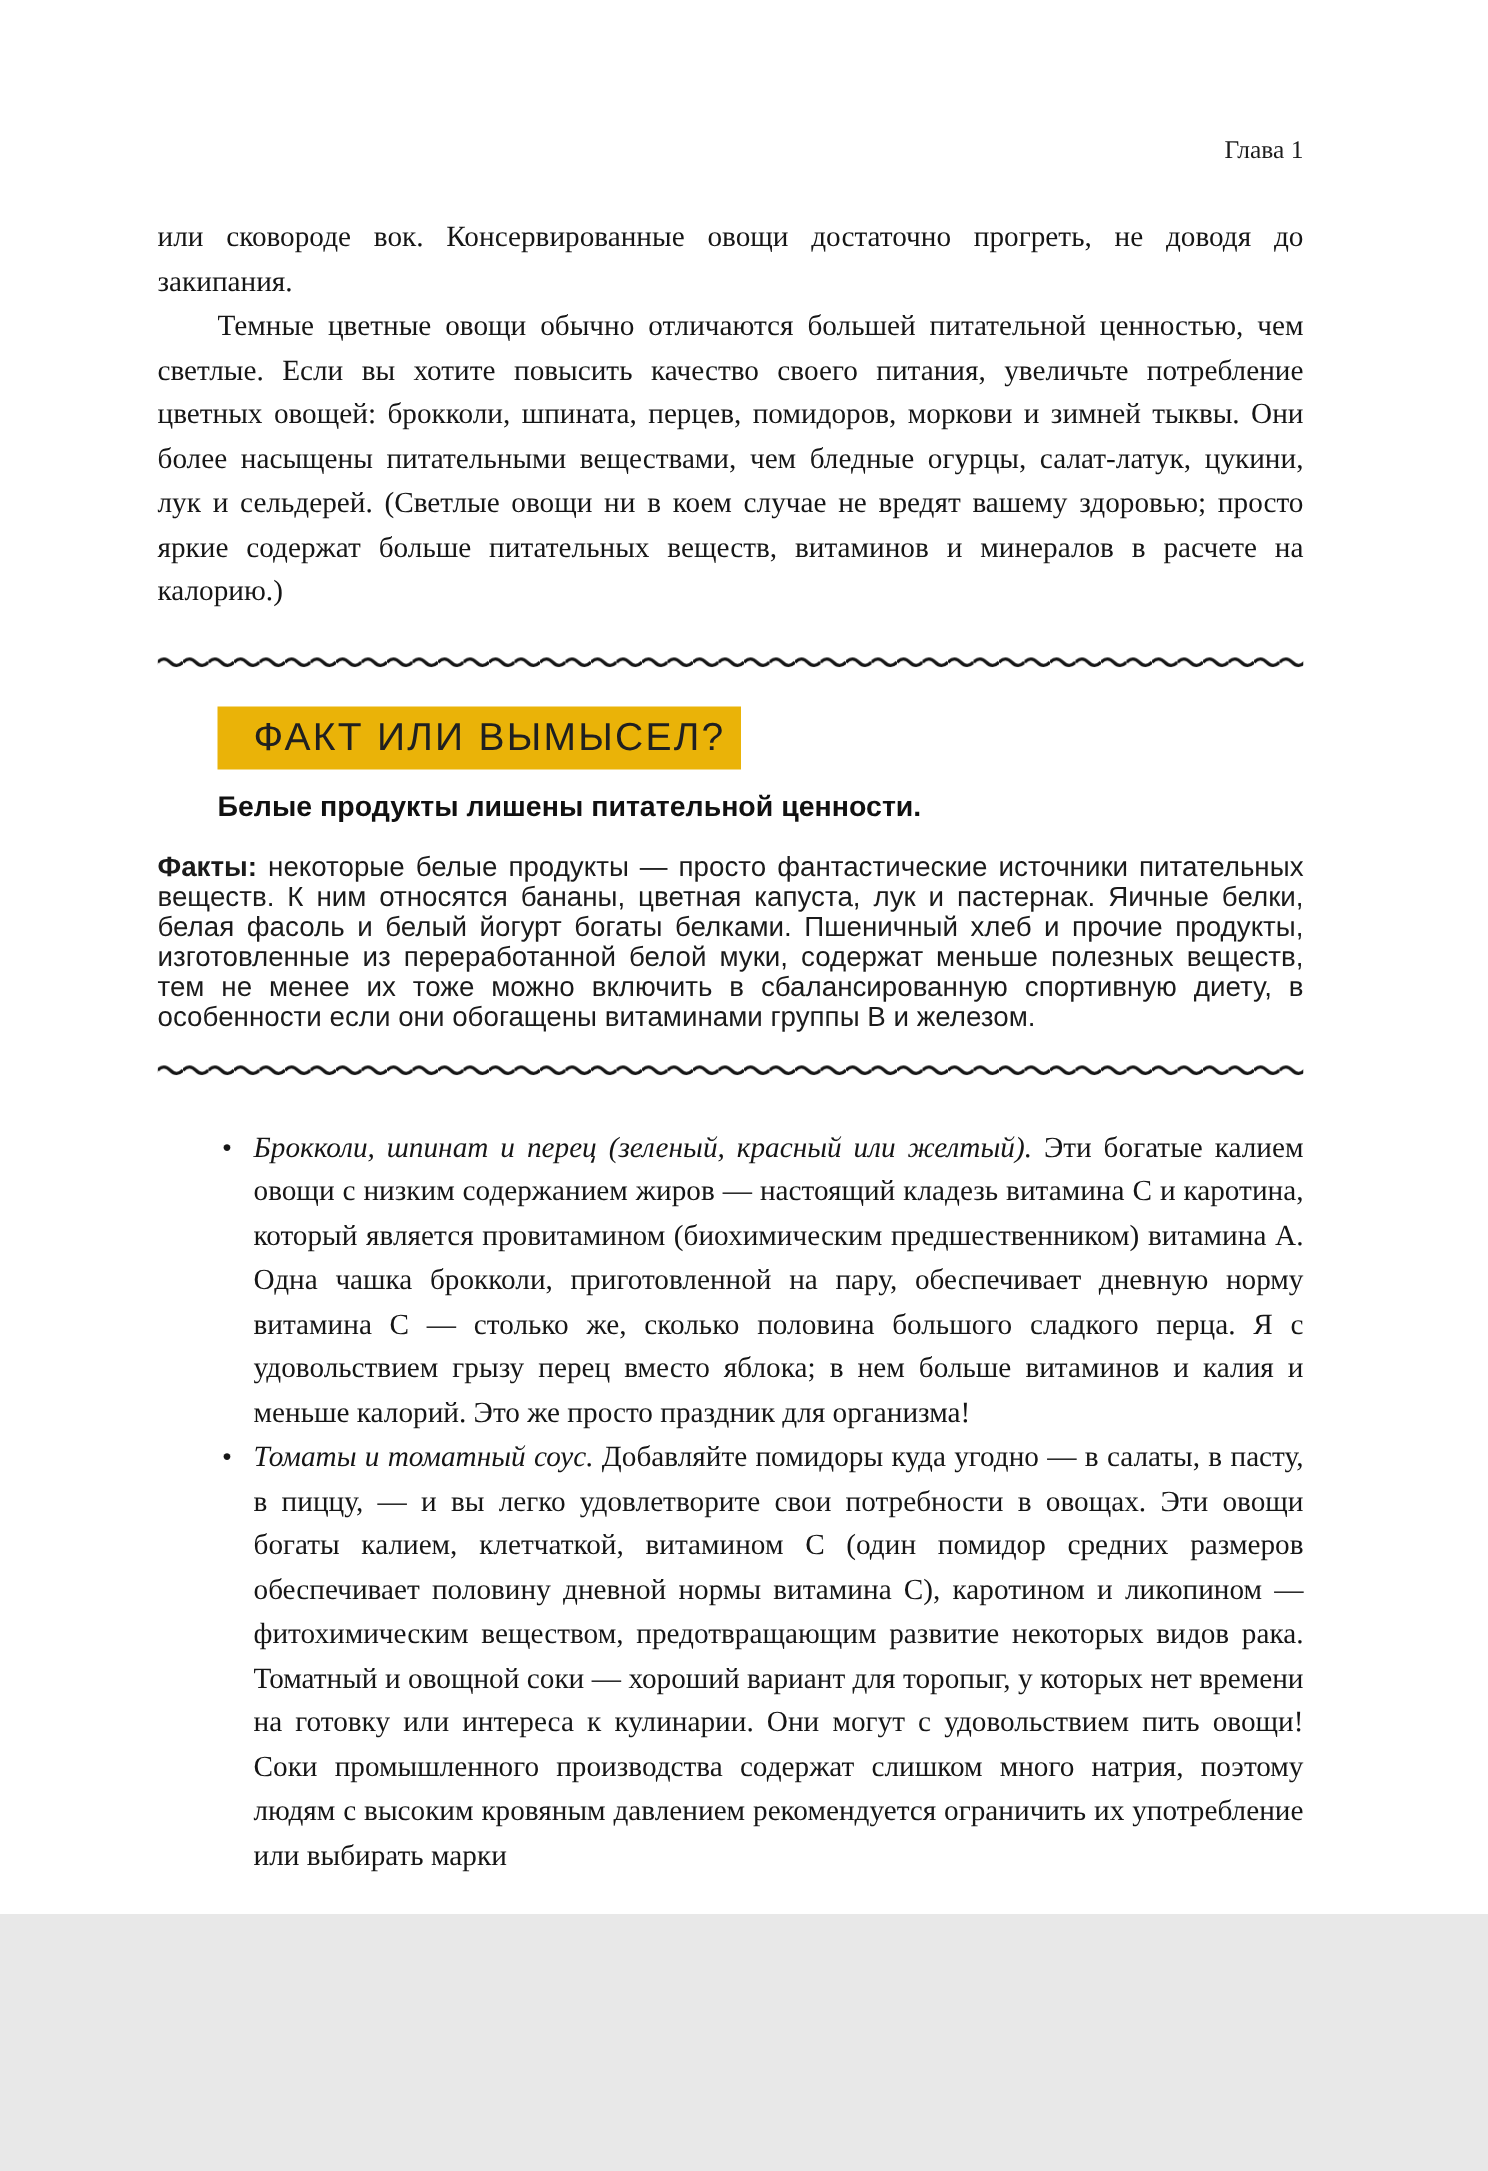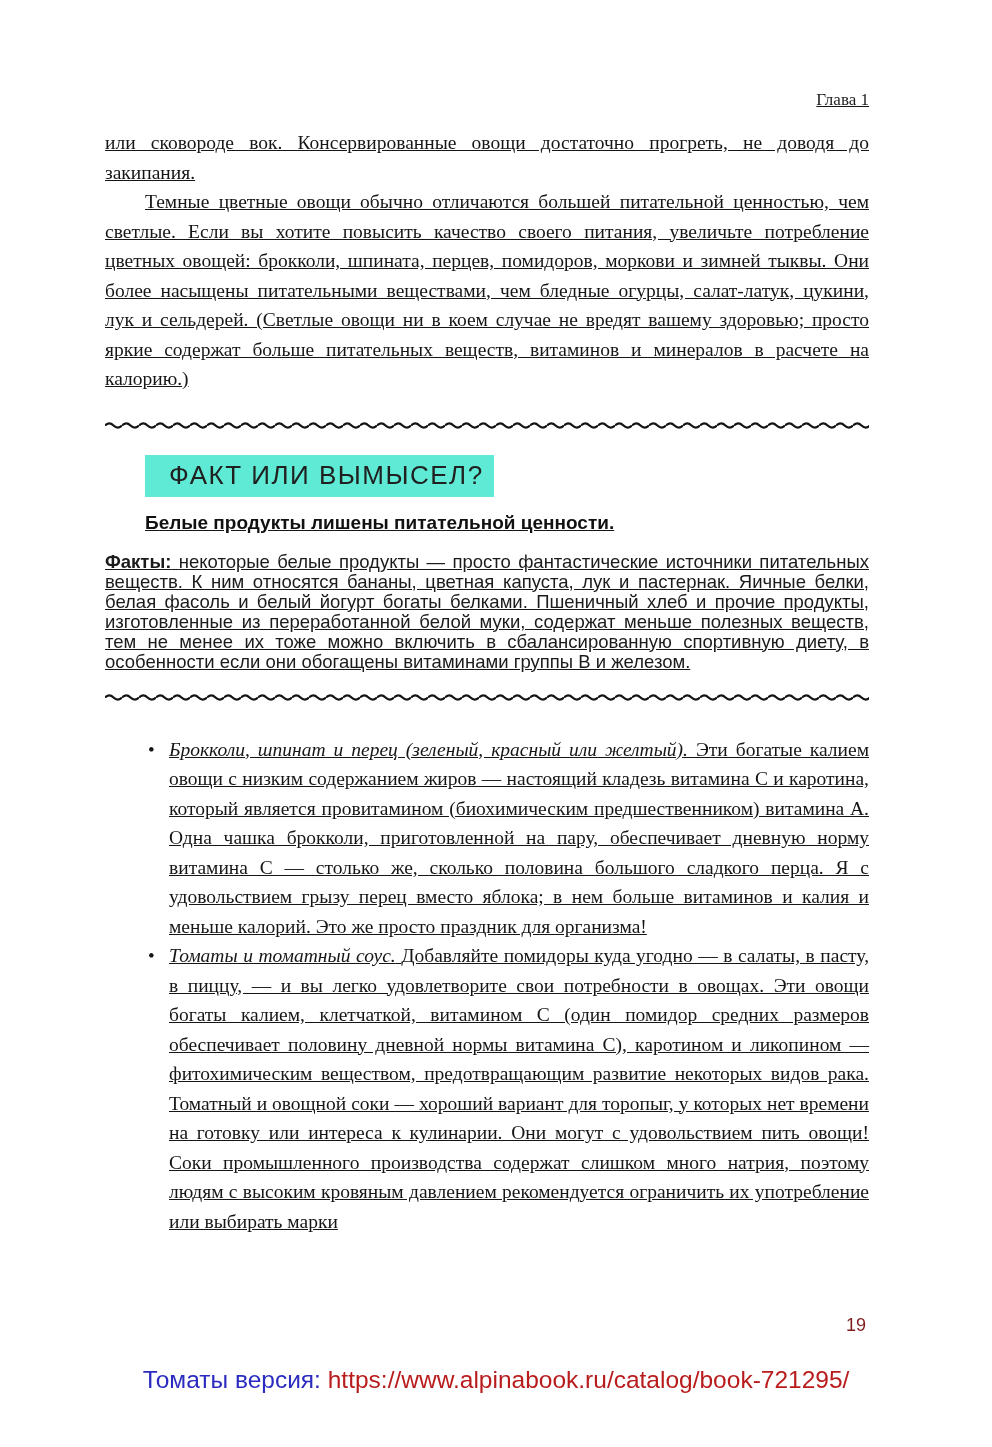--- a/index.html
+++ b/index.html
@@ -1,38 +1,37 @@
 <!DOCTYPE html>
 <html lang="ru"><head>
 <meta charset="utf-8">
 <style>
   html,body{margin:0;padding:0;background:#e8e8e8;}
   .page{
     position:relative;
-    width:992px;height:1447px;
+    width:992px;height:1276px;
     margin:0 auto;
     background:#ffffff;
     color:#161616;
     overflow:hidden;
     font-family:"Liberation Serif", serif;
-    text-decoration:underline;
   }
   .content{
     margin-left:105px;
     margin-right:123px; 
   }
   .chapter-header{
     padding-top:90px;
     text-align:right;
     font-family:"Liberation Serif", serif;
     font-size:17px;
     line-height:20px;
     color:#1c1c1c;
   }
-  .body-text{margin-top:18px;}
+  .body-text{margin-top:34px;}
   .body-para{
     margin:0;
     font-size:19.5px;
     line-height:29.5px;
     text-align:justify;
     color:#161616;
   }
   .body-para.indent{text-indent:40px;}
 
   .factbox{margin-top:27px;}
@@ -117,21 +116,21 @@
       <svg class="wave wave-top" width="764" height="9" viewBox="0 0 764 9" xmlns="http://www.w3.org/2000/svg">
         <defs>
           <pattern id="wavepat1" width="17" height="9" patternUnits="userSpaceOnUse">
             <path d="M0 4.5 Q4.25 0.2 8.5 4.5 T17 4.5" fill="none" stroke="#141414" stroke-width="2.2"></path>
           </pattern>
         </defs>
         <rect width="764" height="9" fill="url(#wavepat1)"></rect>
       </svg>
 
       <div class="factbox-title-row">
-        <span class="factbox-title" style="background-color: #5eead4; padding-left: 24px;">ФАКТ ИЛИ ВЫМЫСЕЛ?</span>
+        <span class="factbox-title" style="background-color: #eab308; padding-left: 24px;">ФАКТ ИЛИ ВЫМЫСЕЛ?</span>
       </div>
 
       <p class="factbox-claim">Белые продукты лишены питательной ценности.</p>
 
       <p class="facts-para"><span class="facts-label">Факты:</span> <span>некоторые белые продукты — просто фантастические источники питательных веществ. К ним относятся бананы, цветная капуста, лук и пастернак. Яичные белки, белая фасоль и белый йогурт богаты белками. Пшеничный хлеб и прочие продукты, изготовленные из переработанной белой муки, содержат меньше полезных веществ, тем не менее их тоже можно включить в сбалансированную спортивную диету, в особенности если они обогащены витаминами группы В и железом.</span></p>
 
       <svg class="wave wave-bottom" width="764" height="9" viewBox="0 0 764 9" xmlns="http://www.w3.org/2000/svg">
         <defs>
           <pattern id="wavepat2" width="17" height="9" patternUnits="userSpaceOnUse">
             <path d="M0 4.5 Q4.25 0.2 8.5 4.5 T17 4.5" fill="none" stroke="#141414" stroke-width="2.2"></path>

